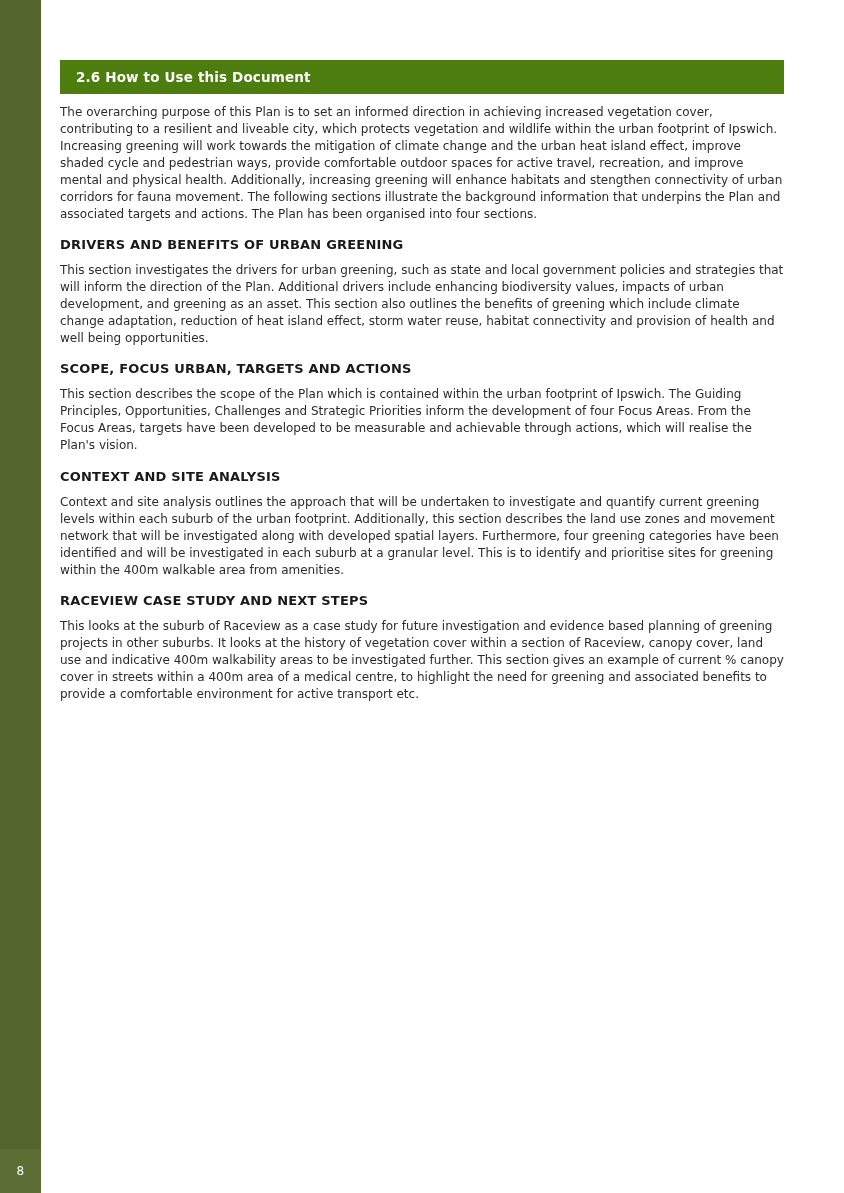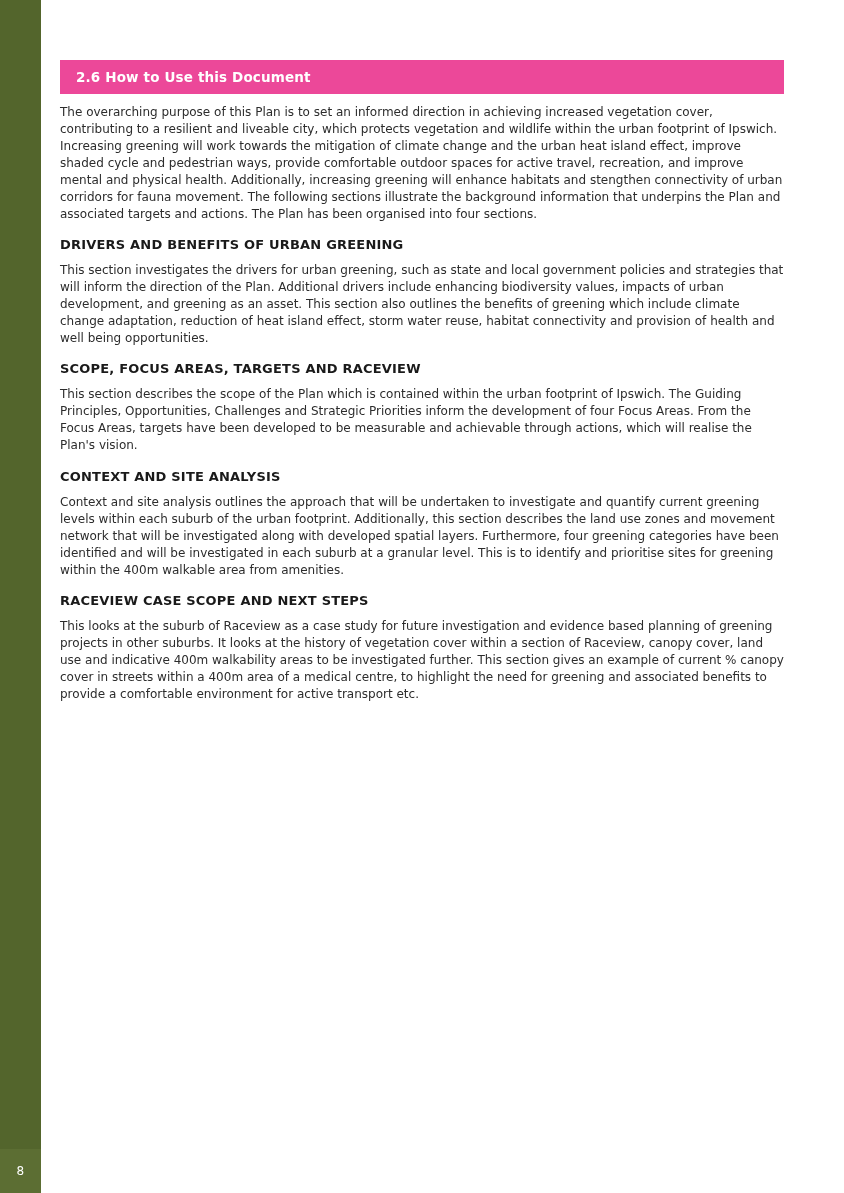--- a/index.html
+++ b/index.html
@@ -50,21 +50,21 @@
     height: 1193px;
   }
 
   
   .section-bar {
     position: absolute;
     left: 0;
     top: 60px;
     width: 724px;
     height: 34px;
-    background: #ec4899;
+    background: #4d7c0f;
     display: flex;
     align-items: center;
   }
   .section-bar-title {
     color: #ffffff;
     font-size: 13.5px;
     font-weight: bold;
     padding-left: 16px;
     letter-spacing: 0.15px;
   }
@@ -106,23 +106,23 @@
     <span class="section-bar-title">2.6 How to Use this Document</span>
   </div>
 
   <div class="content">
 
     <p class="para">The overarching purpose of this Plan is to set an informed direction in achieving increased vegetation cover, contributing to a resilient and liveable city, which protects vegetation and wildlife within the urban footprint of Ipswich. Increasing greening will work towards the mitigation of climate change and the urban heat island effect, improve shaded cycle and pedestrian ways, provide comfortable outdoor spaces for active travel, recreation, and improve mental and physical health. Additionally, increasing greening will enhance habitats and stengthen connectivity of urban corridors for fauna movement. The following sections illustrate the background information that underpins the Plan and associated targets and actions. The Plan has been organised into four sections.</p>
 
     <h3 class="subhead">DRIVERS AND BENEFITS OF URBAN GREENING</h3>
     <p class="para">This section investigates the drivers for urban greening, such as state and local government policies and strategies that will inform the direction of the Plan. Additional drivers include enhancing biodiversity values, impacts of urban development, and greening as an asset. This section also outlines the benefits of greening which include climate change adaptation, reduction of heat island effect, storm water reuse, habitat connectivity and provision of health and well being opportunities.</p>
 
-    <h3 class="subhead">SCOPE, FOCUS AREAS, TARGETS AND RACEVIEW</h3>
+    <h3 class="subhead">SCOPE, FOCUS URBAN, TARGETS AND ACTIONS</h3>
     <p class="para">This section describes the scope of the Plan which is contained within the urban footprint of Ipswich. The Guiding Principles, Opportunities, Challenges and Strategic Priorities inform the development of four Focus Areas. From the Focus Areas, targets have been developed to be measurable and achievable through actions, which will realise the Plan's vision.</p>
 
     <h3 class="subhead spaced-top">CONTEXT AND SITE ANALYSIS</h3>
     <p class="para">Context and site analysis outlines the approach that will be undertaken to investigate and quantify current greening levels within each suburb of the urban footprint. Additionally, this section describes the land use zones and movement network that will be investigated along with developed spatial layers. Furthermore, four greening categories have been identified and will be investigated in each suburb at a granular level. This is to identify and prioritise sites for greening within the 400m walkable area from amenities.</p>
 
-    <h3 class="subhead spaced-top">RACEVIEW CASE SCOPE AND NEXT STEPS</h3>
+    <h3 class="subhead spaced-top">RACEVIEW CASE STUDY AND NEXT STEPS</h3>
     <p class="para">This looks at the suburb of Raceview as a case study for future investigation and evidence based planning of greening projects in other suburbs. It looks at the history of vegetation cover within a section of Raceview, canopy cover, land use and indicative 400m walkability areas to be investigated further. This section gives an example of current % canopy cover in streets within a 400m area of a medical centre, to highlight the need for greening and associated benefits to provide a comfortable environment for active transport etc.</p>
 
   </div>
 </div>
 
 </body></html>

